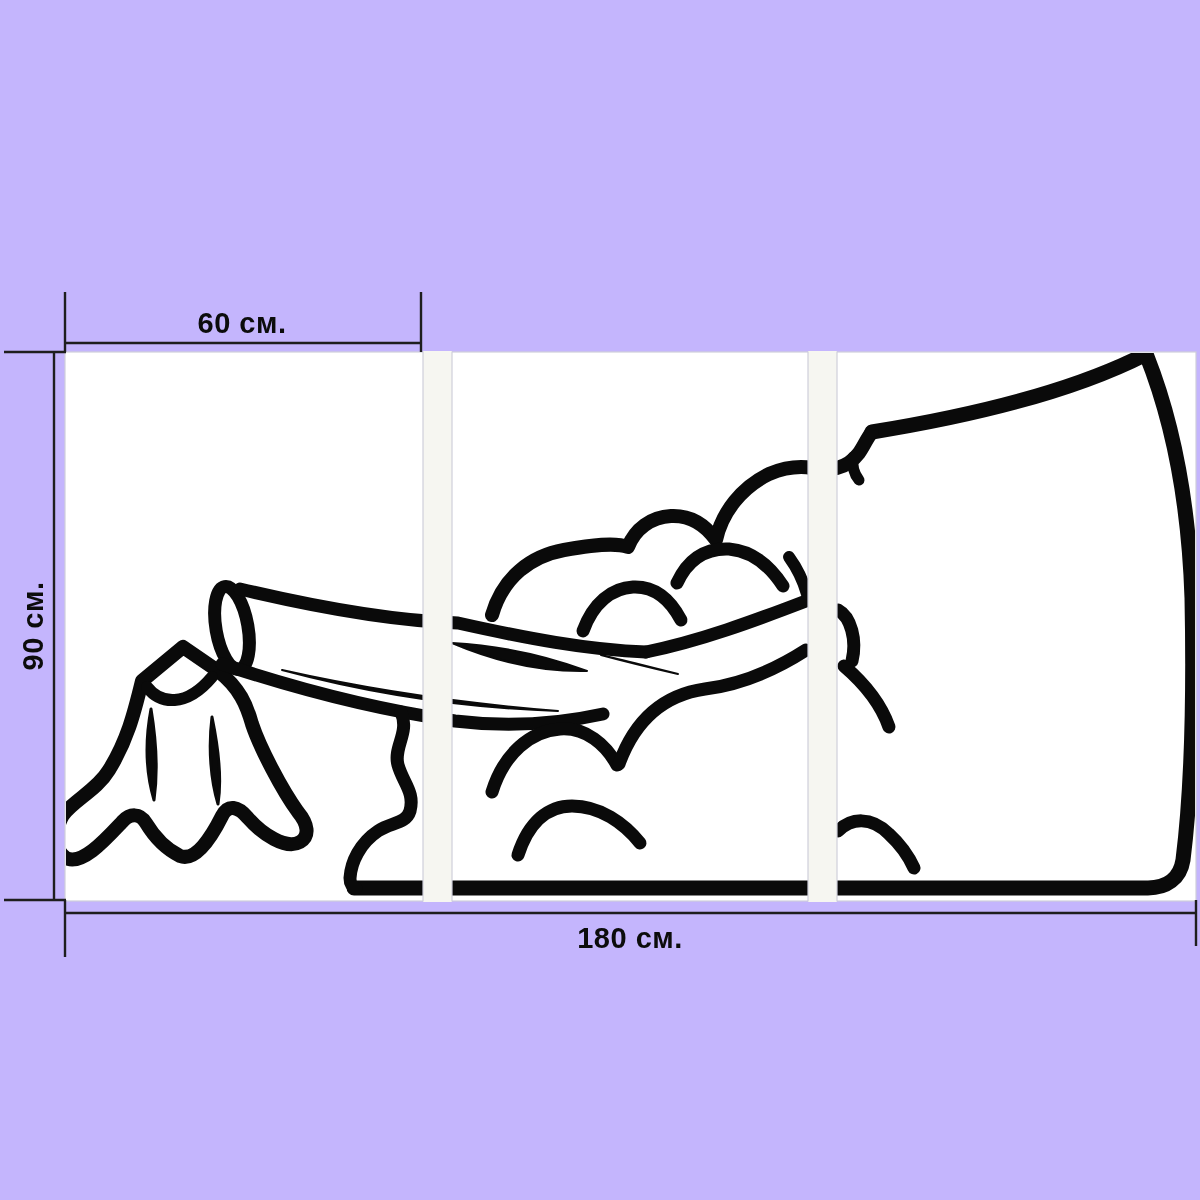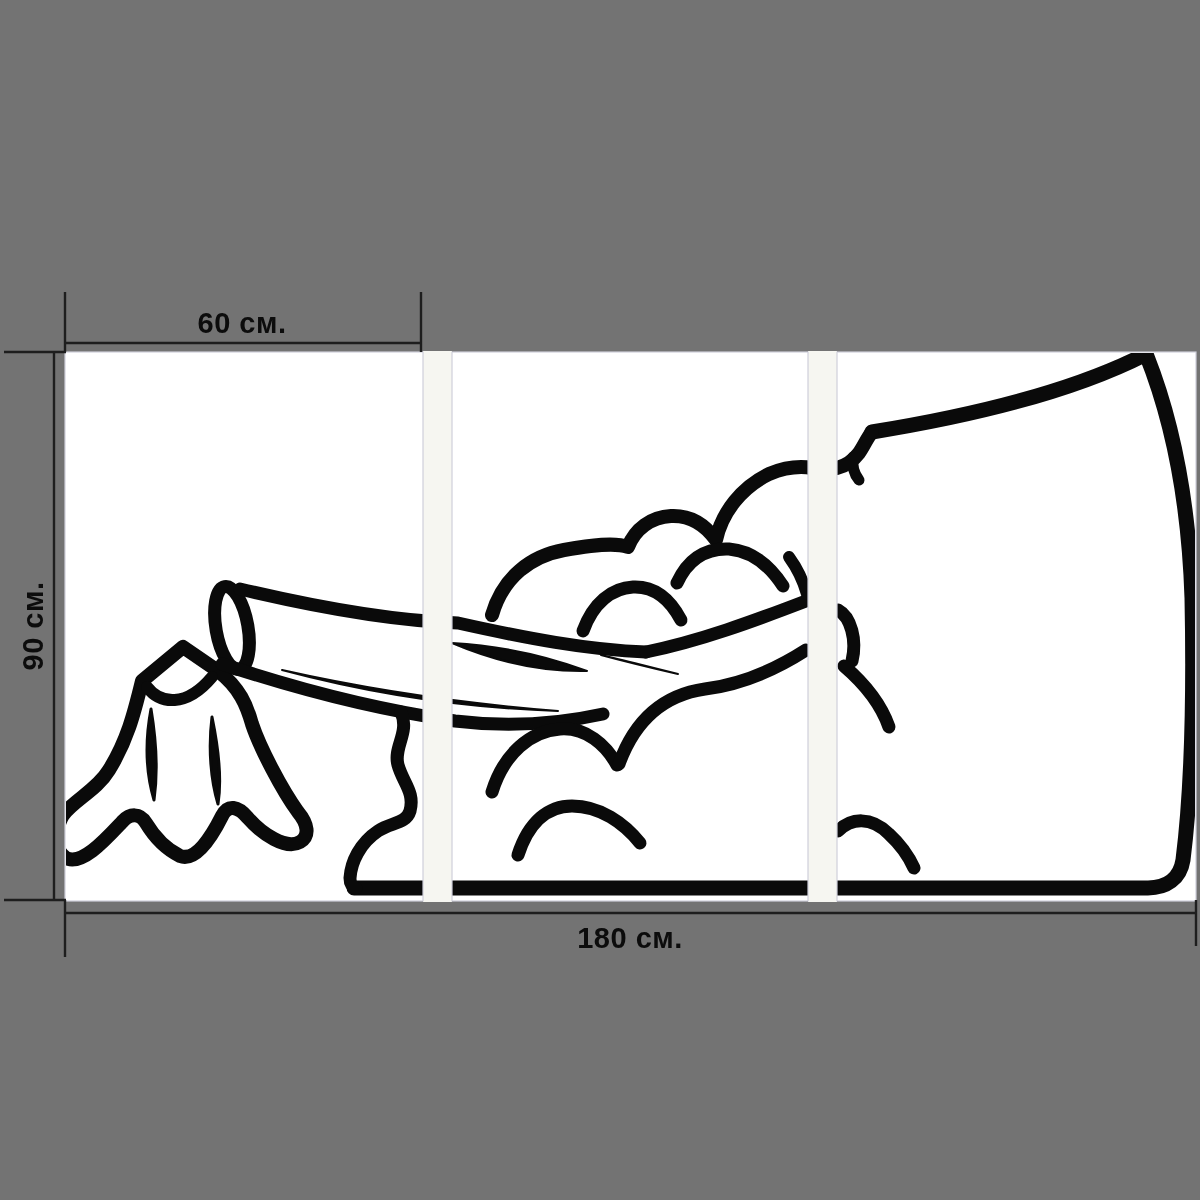--- a/index.html
+++ b/index.html
@@ -4,21 +4,21 @@
 <style>
   html, body {
     margin: 0;
     padding: 0;
     background: #ffffff;
   }
   .stage {
     position: relative;
     width: 1200px;
     height: 1200px;
-    background: #737373;
+    background: #c4b5fd;
     overflow: hidden;
     font-family: "Liberation Sans", sans-serif;
   }
   svg { display: block; }
   .dim-label {
     font-family: "Liberation Sans", "DejaVu Sans", sans-serif;
     font-weight: 700;
     font-size: 29px;
     letter-spacing: 0.5px;
   }

